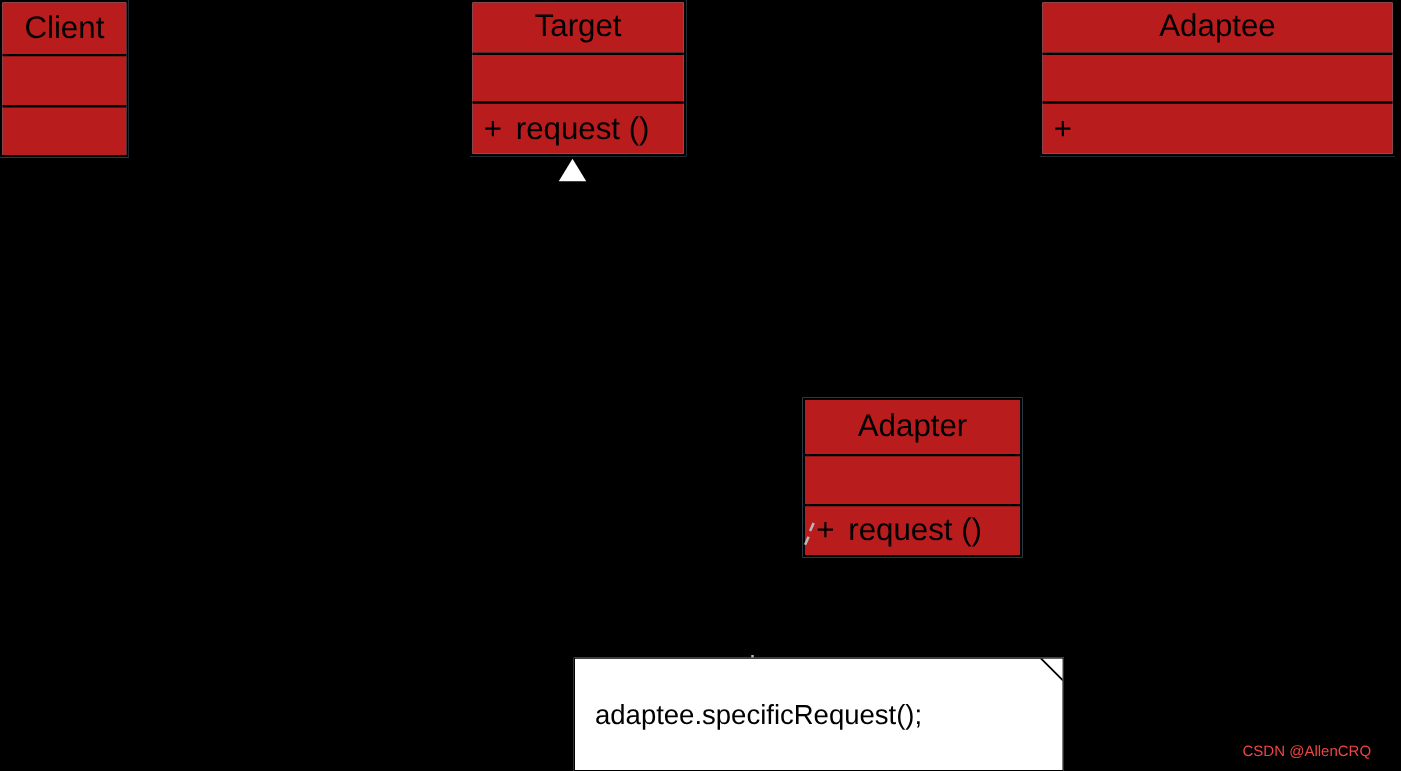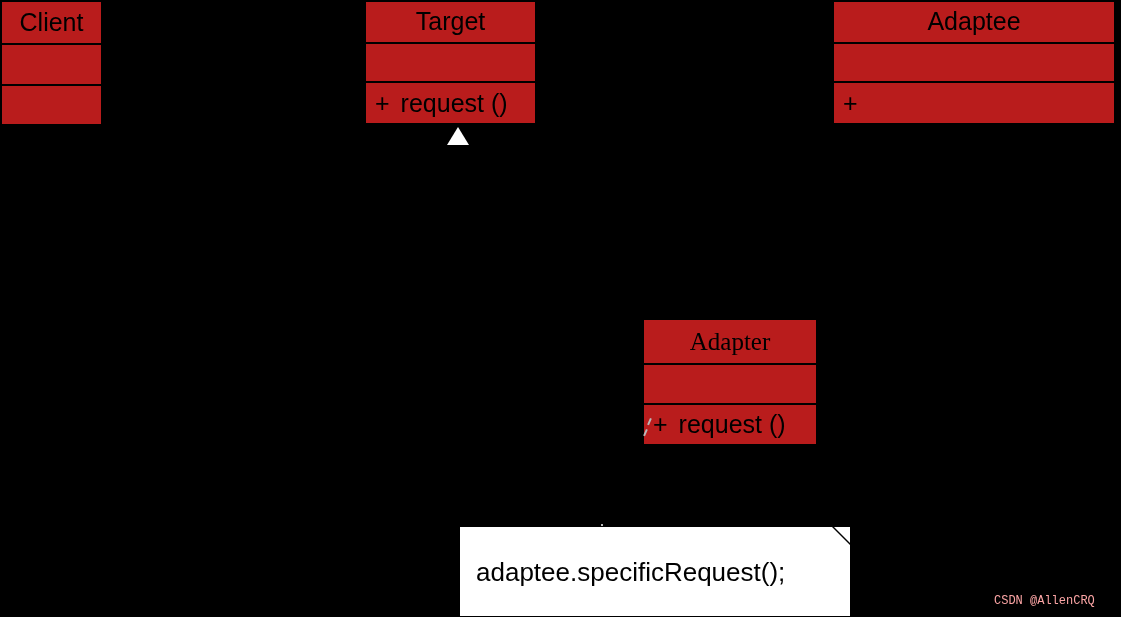--- a/index.html
+++ b/index.html
@@ -68,21 +68,21 @@
   .uml-note {
     position: absolute;
     box-sizing: border-box;
     background: #FFFFFF;
     border: 1px solid #000000;
     display: flex;
     align-items: center;
     overflow: hidden;
   }
   .uml-note-text {
-    font-size: 26px;
+    font-size: 22px;
     color: #000000;
     line-height: 1;
     padding-left: 16px;
     white-space: nowrap;
   }
   .note-fold {
     position: absolute;
     width: 0;
     height: 0;
     border-left: 18px solid transparent;
@@ -98,57 +98,56 @@
     pointer-events: none;
   }
   .dash-seg {
     position: absolute;
     background: #b9b9b9;
   }
 
   
   .watermark {
     position: absolute;
-    color: #fca5a5;
+    color: #ef4444;
     font-size: 12px;
     line-height: 1;
     white-space: nowrap;
-    font-family: Liberation Mono, monospace;
   }
 </style>
 </head>
 <body>
 
 <div id="canvas">
 
   <div class="uml-class" style="left:0px; top:0px; width:103px; height:126px;">
     <div class="uml-row name" style="height:42px;">Client</div>
     <div class="uml-row attrs" style="height:41px;"></div>
     <div class="uml-row ops" style="height:41px;"></div>
   </div>
 
-  <div class="uml-class" style="left:364px; top:0px; width:173px; height:125px;">
+  <div class="uml-class" style="left:376px; top:0px; width:173px; height:125px;">
     <div class="uml-row name" style="height:41px;">Target</div>
     <div class="uml-row attrs" style="height:41px;"></div>
     <div class="uml-row ops" style="height:43px;">
       <span class="op-vis">+</span>
       <span>request ()</span>
     </div>
   </div>
 
   <div class="uml-class" style="left:832px; top:0px; width:284px; height:125px;">
     <div class="uml-row name" style="height:41px;">Adaptee</div>
     <div class="uml-row attrs" style="height:41px;"></div>
     <div class="uml-row ops" style="height:43px;">
       <span class="op-vis">+</span>
     </div>
   </div>
 
   <div class="uml-class" style="left:642px; top:318px; width:176px; height:128px;">
-    <div class="uml-row name" style="height:43px;font-family:Liberation Serif, serif;">Adapter</div>
+    <div class="uml-row name" style="height:43px;">Adapter</div>
     <div class="uml-row attrs" style="height:40px;"></div>
     <div class="uml-row ops" style="height:41px;">
       <span class="op-vis">+</span>
       <span>request ()</span>
     </div>
   </div>
 
   <div class="gen-triangle" style="left:447px; top:127px;"></div>
 
   <div>

